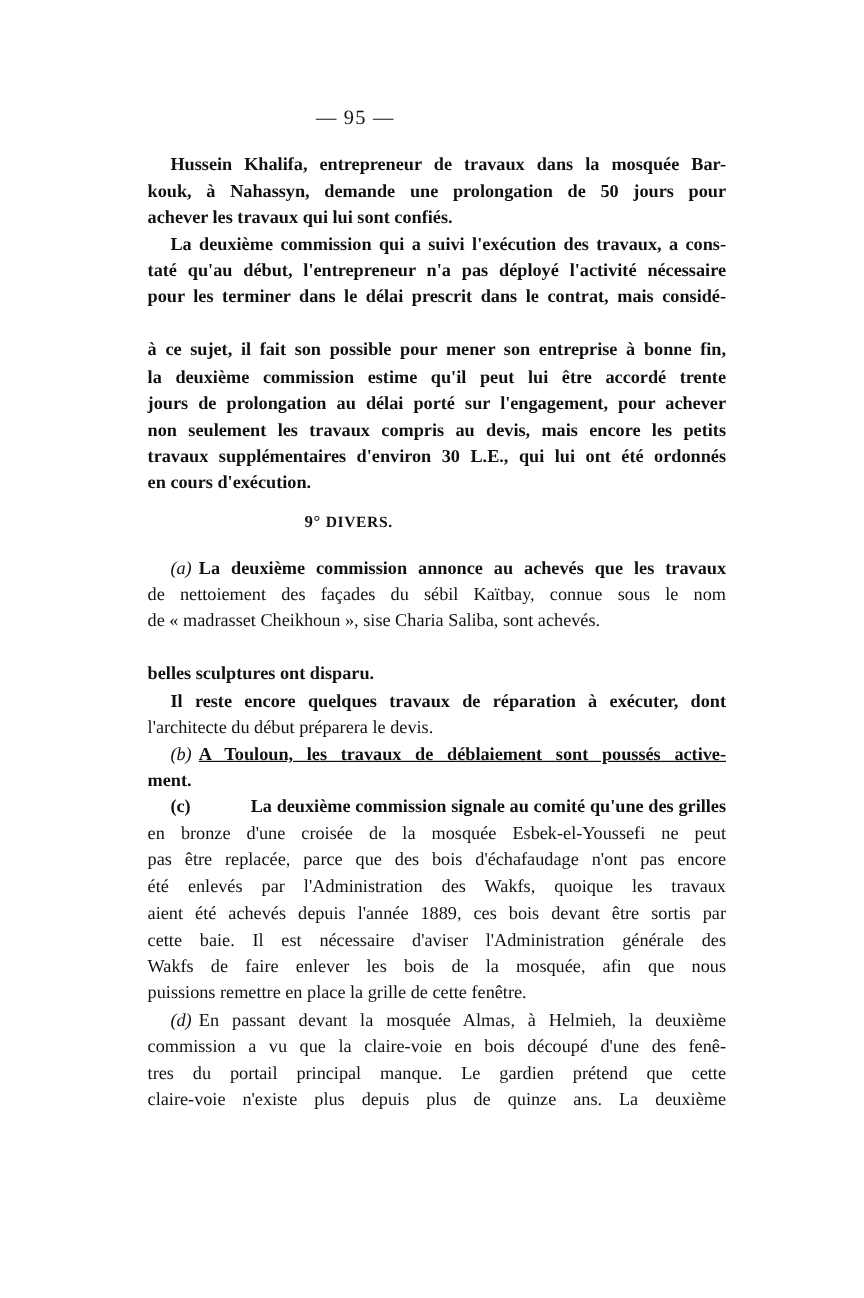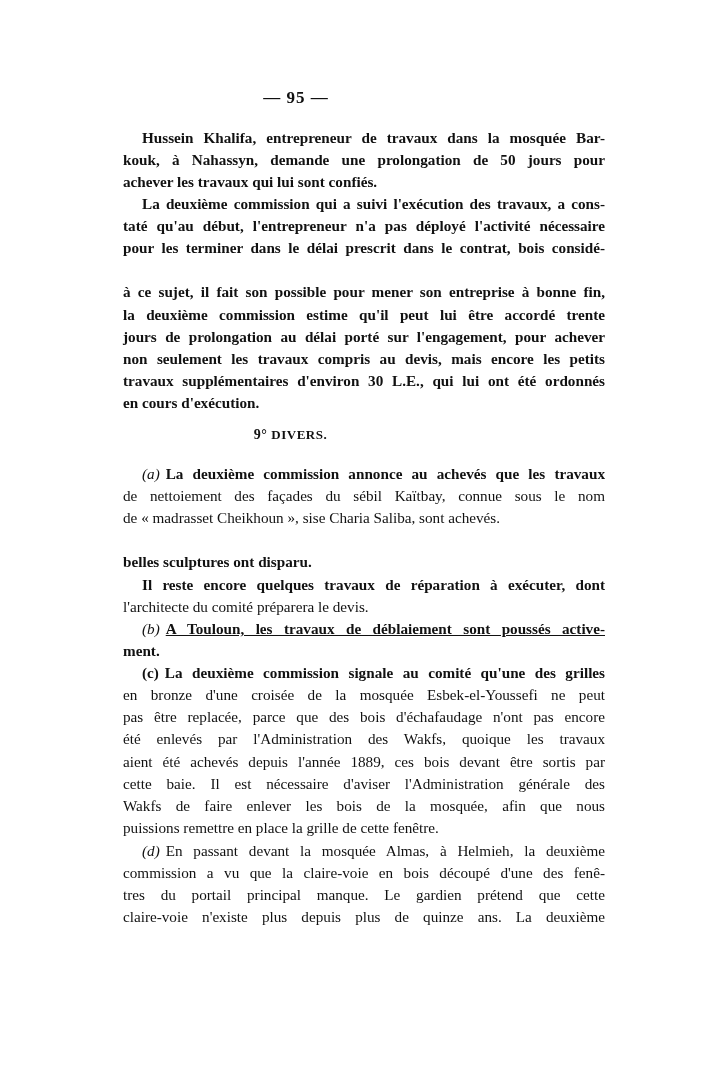--- a/index.html
+++ b/index.html
@@ -4,21 +4,21 @@
   <style>
     html, body { margin: 0; padding: 0; background: #ffffff; }
     body { width: 720px; height: 1082px; position: relative; overflow: hidden; }
     .page {
       position: absolute; left: 0; top: 0; width: 720px; height: 1082px;
       background: #ffffff; color: #111111;
       font-family: "DejaVu Serif", "Liberation Serif", serif;
     }
     .pagenum {
       position: absolute; left: 0; width: 592px; top: 88px;
-      text-align: center; font-weight: bold; font-size: 17px;
+      text-align: center; font-weight: normal; font-size: 17px;
       font-family: "Liberation Serif", serif; letter-spacing: 1px;
     }
     .line {
       position: absolute; left: 123px; width: 482px;
       font-size: 15.2px; line-height: 20px; height: 20px;
       white-space: nowrap; text-align: justify; text-align-last: justify;
       font-family: "Liberation Serif", serif; font-weight: bold;
     }
     .line.indent { left: 142px; width: 463px; }
     .line.last { text-align-last: left; }
@@ -37,21 +37,21 @@
 <div class="page">
 
   <div class="pagenum">— 95 —</div>
 
   <div class="line indent" style="top:128px">Hussein Khalifa, entrepreneur de travaux dans la mosquée Bar-</div>
   <div class="line" style="top:150px">kouk, à Nahassyn, demande une prolongation de 50 jours pour</div>
   <div class="line last" style="top:172px">achever les travaux qui lui sont confiés.</div>
 
   <div class="line indent" style="top:194px">La deuxième commission qui a suivi l'exécution des travaux, a cons-</div>
   <div class="line" style="top:216px">taté qu'au début, l'entrepreneur n'a pas déployé l'activité nécessaire</div>
-  <div class="line" style="top:238px">pour les terminer dans le délai prescrit dans le contrat, bois considé-</div>
+  <div class="line" style="top:238px">pour les terminer dans le délai prescrit dans le contrat, mais considé-</div>
   <div class="line" style="top:282px">à ce sujet, il fait son possible pour mener son entreprise à bonne fin,</div>
   <div class="line" style="top:305px">la deuxième commission estime qu'il peut lui être accordé trente</div>
   <div class="line" style="top:349px">non seulement les travaux compris au devis, mais encore les petits</div>
   <div class="line" style="top:327px">jours de prolongation au délai porté sur l'engagement, pour achever</div>
   <div class="line" style="top:371px">travaux supplémentaires d'environ 30 L.E., qui lui ont été ordonnés</div>
   <div class="line last" style="top:393px">en cours d'exécution.</div>
 
   <div class="heading">
     <span>9°</span>
     <span class="sc">DIVERS.</span>
@@ -62,34 +62,34 @@
       <span class="italic" style="margin-right:6px">(a)</span>
       <span style="flex:1; text-align:justify; text-align-last:justify; font-weight:bold;">La deuxième commission annonce au achevés que les travaux</span>
     </div>
   </div>
   <div class="line light" style="top:486px">de nettoiement des façades du sébil Kaïtbay, connue sous le nom</div>
   <div class="line light last" style="top:508px">de « madrasset Cheikhoun », sise Charia Saliba, sont achevés.</div>
 
   <div class="line last" style="top:552px">belles sculptures ont disparu.</div>
 
   <div class="line indent" style="top:575px">Il reste encore quelques travaux de réparation à exécuter, dont</div>
-  <div class="line light last" style="top:597px">l'architecte du comité préparera le devis.</div>
+  <div class="line light last" style="top:597px">l'architecte du début préparera le devis.</div>
 
   <div class="line indent" style="top:619px">
     <div style="display:flex; width:100%;">
       <span class="italic" style="margin-right:6px; font-weight:normal;">(b)</span>
       <span style="flex:1; text-align:justify; text-align-last:justify;text-decoration:underline;">A Touloun, les travaux de déblaiement sont poussés active-</span>
     </div>
   </div>
   <div class="line last" style="top:641px">ment.</div>
 
   <div class="line indent" style="top:663px">
     <div style="display:flex; width:100%;">
       <span style="margin-right:6px;">(c)</span>
-      <span style="flex:1; text-align:justify; text-align-last:justify;">La deuxième commission signale au comité qu'une des grilles</span>
+      <span style="flex:1; text-align:justify; text-align-last:justify;margin-left:44px;">La deuxième commission signale au comité qu'une des grilles</span>
     </div>
   </div>
   <div class="line light" style="top:685px">en bronze d'une croisée de la mosquée Esbek-el-Youssefi ne peut</div>
   <div class="line light" style="top:707px">pas être replacée, parce que des bois d'échafaudage n'ont pas encore</div>
   <div class="line light" style="top:729px">été enlevés par l'Administration des Wakfs, quoique les travaux</div>
   <div class="line light" style="top:752px">aient été achevés depuis l'année 1889, ces bois devant être sortis par</div>
   <div class="line light" style="top:774px">cette baie. Il est nécessaire d'aviser l'Administration générale des</div>
   <div class="line light" style="top:796px">Wakfs de faire enlever les bois de la mosquée, afin que nous</div>
   <div class="line light last" style="top:818px">puissions remettre en place la grille de cette fenêtre.</div>
 

